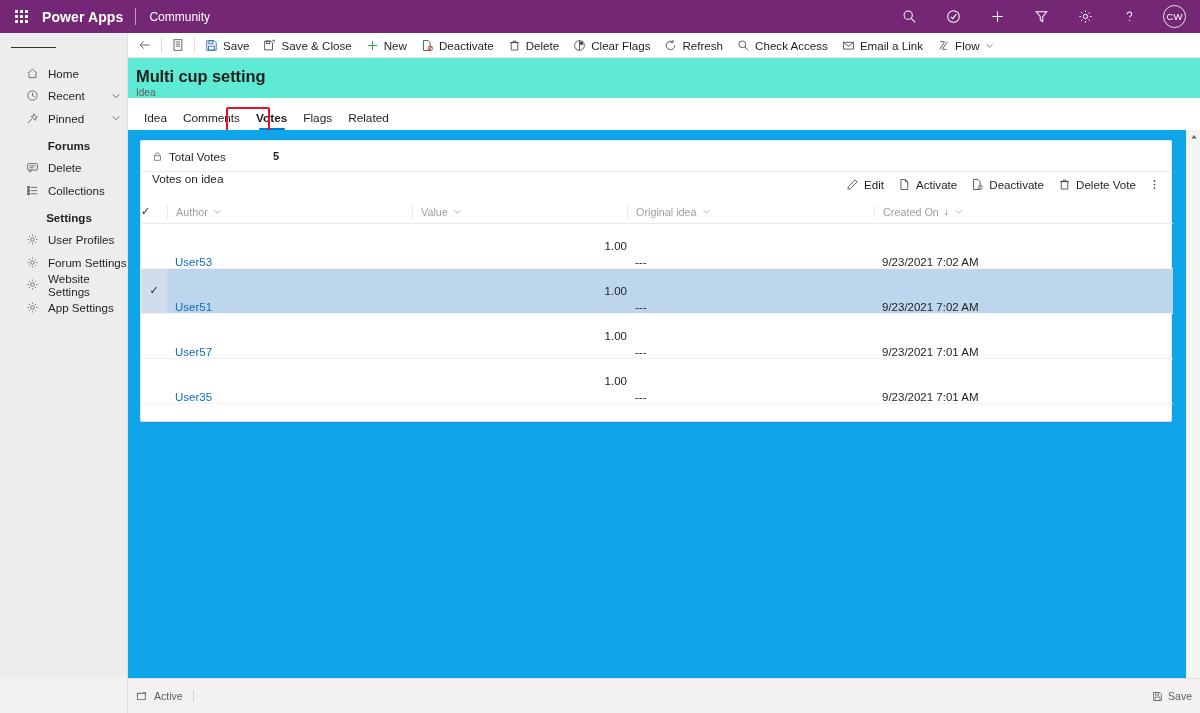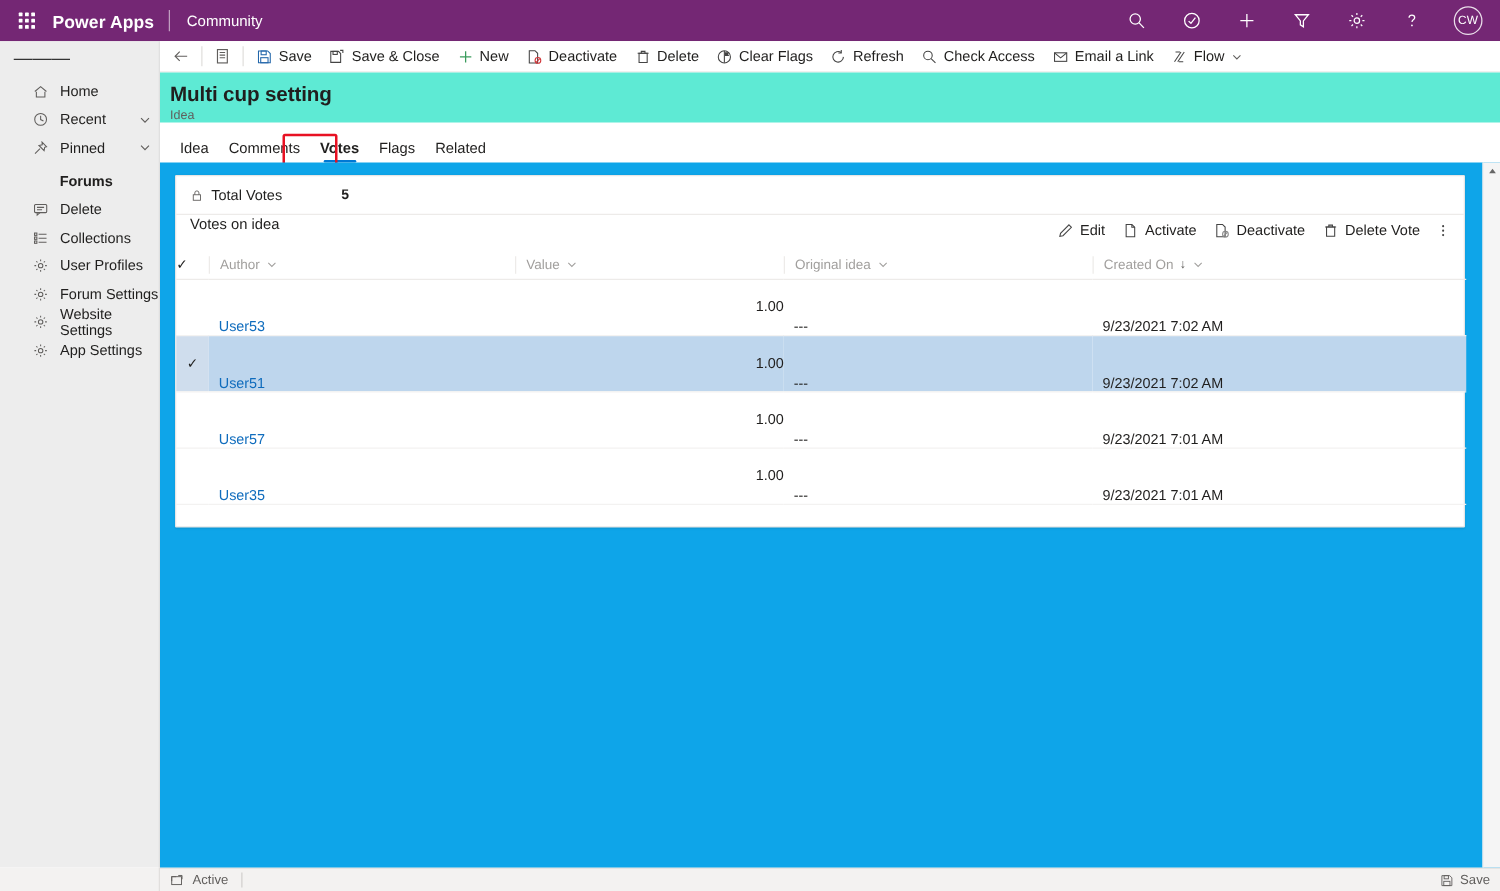--- a/index.html
+++ b/index.html
@@ -154,21 +154,21 @@
 
   
   .vscroll {
     width: 14px; flex: 0 0 14px; background: #f5f5f5; border-left: 1px solid #ededed;
     display: flex; flex-direction: column; align-items: center; cursor: pointer;
   }
   .vscroll .arrow { height: 14px; display: flex; align-items: center; justify-content: center; color: #666; }
 
   
   .statusbar {
-    height: 19px; flex: 0 0 19px; background: #f3f2f1; border-top: 1px solid #e1dfdd;
+    height: 35px; flex: 0 0 19px; background: #f3f2f1; border-top: 1px solid #e1dfdd;
     display: flex; align-items: center; padding: 0 8px 0 0; font-size: 10.5px; color: #605e5c; gap: 14px;
   }
   .sb-left { display: flex; align-items: center; }
   .sb-icon { width: 26px; display: flex; align-items: center; justify-content: center; color: #605e5c; }
   .sb-text { padding-right: 10px; }
   .sb-divider { width: 1px; height: 12px; background: #d2d0ce; }
   .sb-spacer { flex: 1 1 auto; }
   .sb-save { display: flex; align-items: center; cursor: pointer; color: #605e5c; }
   .sb-save .ci { margin-right: 5px; display: flex; align-items: center; }
   .statusbar-wrap { display: flex; width: 1200px; }
@@ -307,20 +307,21 @@
               <rect x="2" y="6.9" width="2.3" height="2.3"></rect>
               <rect x="2" y="10.8" width="2.3" height="2.3"></rect>
             <line x1="6" y1="4.2" x2="13.8" y2="4.2"></line>
               <line x1="6" y1="8.1" x2="13.8" y2="8.1"></line>
               <line x1="6" y1="12" x2="13.8" y2="12"></line>
           </svg>
         </span>
         <span class="nav-label">Collections</span>
       </div>
 
+      <div class="nav-group">Settings</div>
 
       <div class="nav-item">
         <span class="nav-ico">
           <svg width="13" height="13" viewBox="0 0 16 16" fill="none" stroke="#605e5c" stroke-width="1">
             <circle cx="8" cy="8" r="2.2"></circle>
             <path d="M8 1.9v1.7M8 12.4v1.7M1.9 8h1.7M12.4 8h1.7M3.7 3.7l1.2 1.2M11.1 11.1l1.2 1.2M12.3 3.7l-1.2 1.2M4.9 11.1l-1.2 1.2"></path>
           </svg>
         </span>
         <span class="nav-label">User Profiles</span>
       </div>

